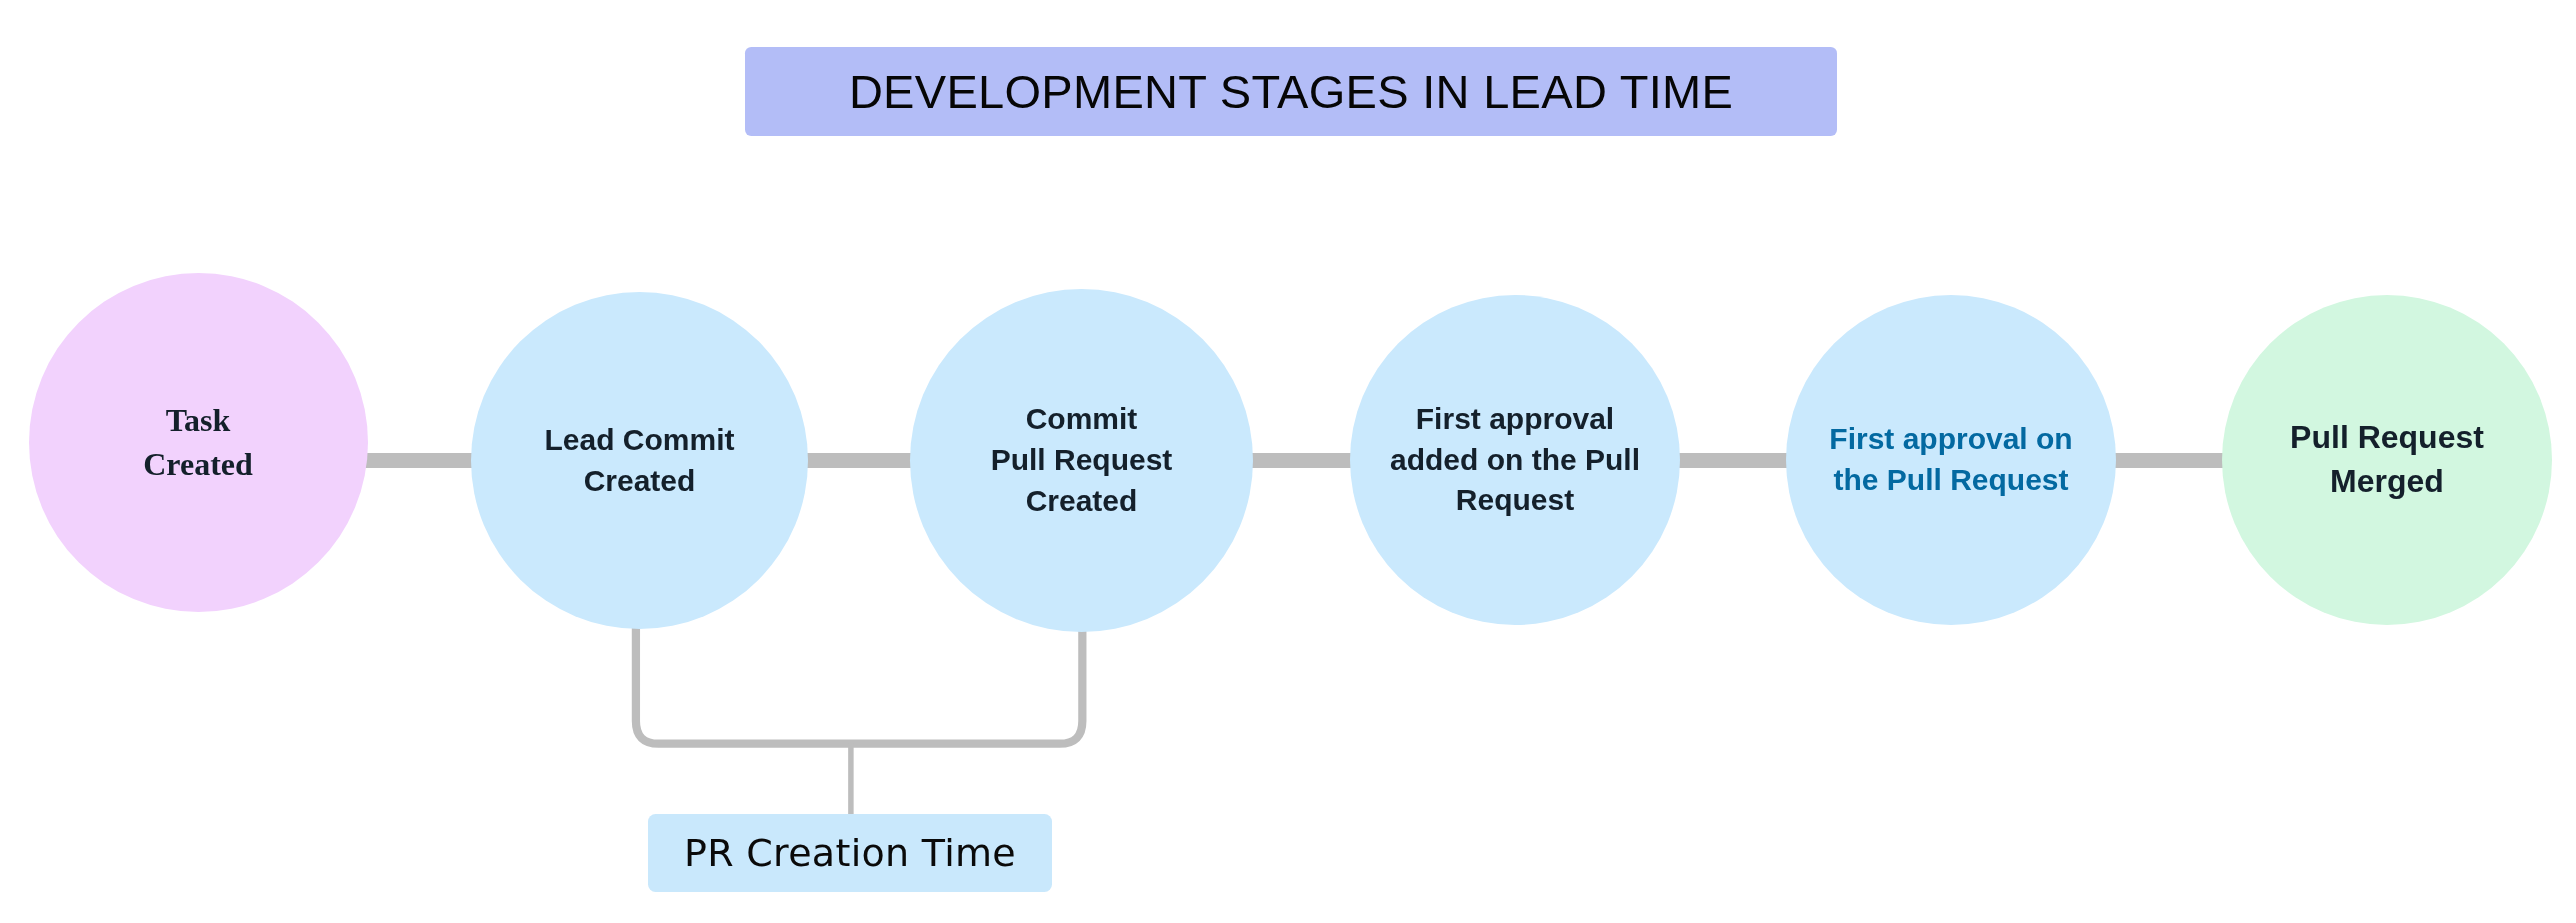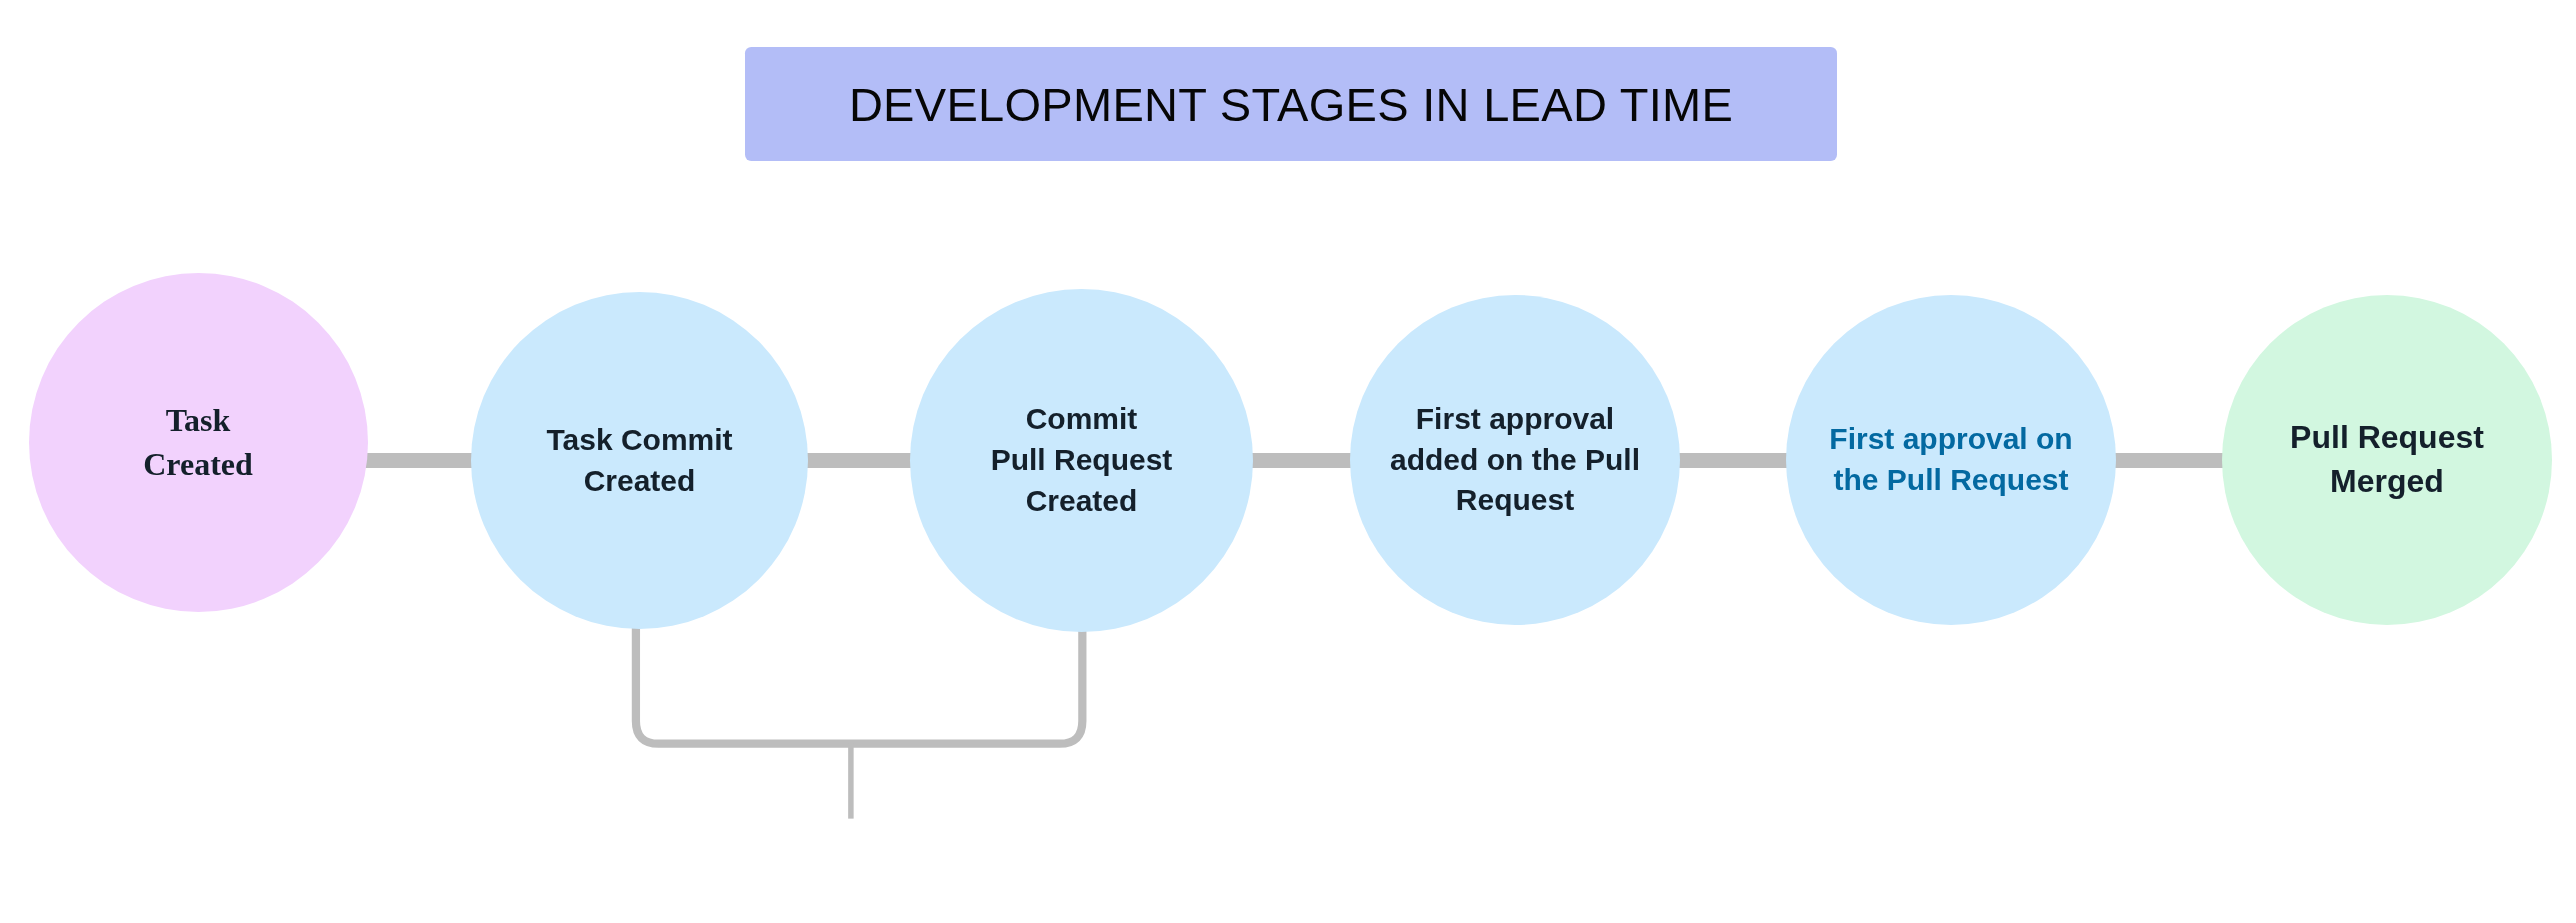--- a/index.html
+++ b/index.html
@@ -19,21 +19,21 @@
     background: #ffffff;
     overflow: hidden;
   }
 
   
   #title-banner {
     position: absolute;
     left: 745px;
     top: 47px;
     width: 1092px;
-    height: 114px;
+    height: 89px;
     background: #b3bdf7;
     border-radius: 6.2px;
     display: flex;
     align-items: center;
     justify-content: center;
   }
   #title-text {
     font-size: 47px;
     font-weight: 400;
     letter-spacing: 0.3px;
@@ -120,21 +120,21 @@
       <div class="connector" style="left: 1677px; width: 110px; top: 453px; background: rgb(189, 189, 189);"></div>
       <div class="connector" style="left: 2114px; width: 110px; top: 453px; background: rgb(189, 189, 189);"></div>
     </div>
 
   <div id="nodes">
       <div class="node-circle" style="left: 28.5px; top: 273px; width: 339px; height: 339px; background: rgb(242, 210, 253); font-family: Liberation Serif, serif;">
         <div class="node-label" style="font-size: 32px; color: rgb(20, 32, 43);">Task
 Created</div>
       </div>
       <div class="node-circle" style="left: 471px; top: 292px; width: 337px; height: 337px; background: rgb(202, 233, 253);">
-        <div class="node-label" style="font-size: 30px; color: rgb(20, 32, 43);">Task Commit
+        <div class="node-label" style="font-size: 30px; color: rgb(20, 32, 43);">Lead Commit
 Created</div>
       </div>
       <div class="node-circle" style="left: 910px; top: 289px; width: 343px; height: 343px; background: rgb(202, 233, 253);">
         <div class="node-label" style="font-size: 30px; color: rgb(20, 32, 43);">Commit
 Pull Request
 Created</div>
       </div>
       <div class="node-circle" style="left: 1350px; top: 295px; width: 330px; height: 330px; background: rgb(202, 233, 253);">
         <div class="node-label" style="font-size: 30px; color: rgb(20, 32, 43);">First approval
 added on the Pull
@@ -148,15 +148,18 @@
         <div class="node-label" style="font-size: 32px; color: rgb(20, 32, 43);">Pull Request
 Merged</div>
       </div>
     </div>
 
   <svg id="bracket-svg" viewBox="0 0 760 310" xmlns="http://www.w3.org/2000/svg" preserveAspectRatio="none">
     <path d="M 45 10 L 45 150 Q 45 183 78 183 L 662 183 Q 695 183 695 150 L 695 10" fill="none" stroke="#bdbdbd" stroke-width="12" stroke-linecap="butt"></path>
     <line x1="358" y1="183" x2="358" y2="292" stroke="#bdbdbd" stroke-width="8"></line>
   </svg>
 
+  <div id="pr-time-label">
+    <span id="pr-time-text">PR Creation Time</span>
+  </div>
 
 </div>
 
 
 </body></html>

